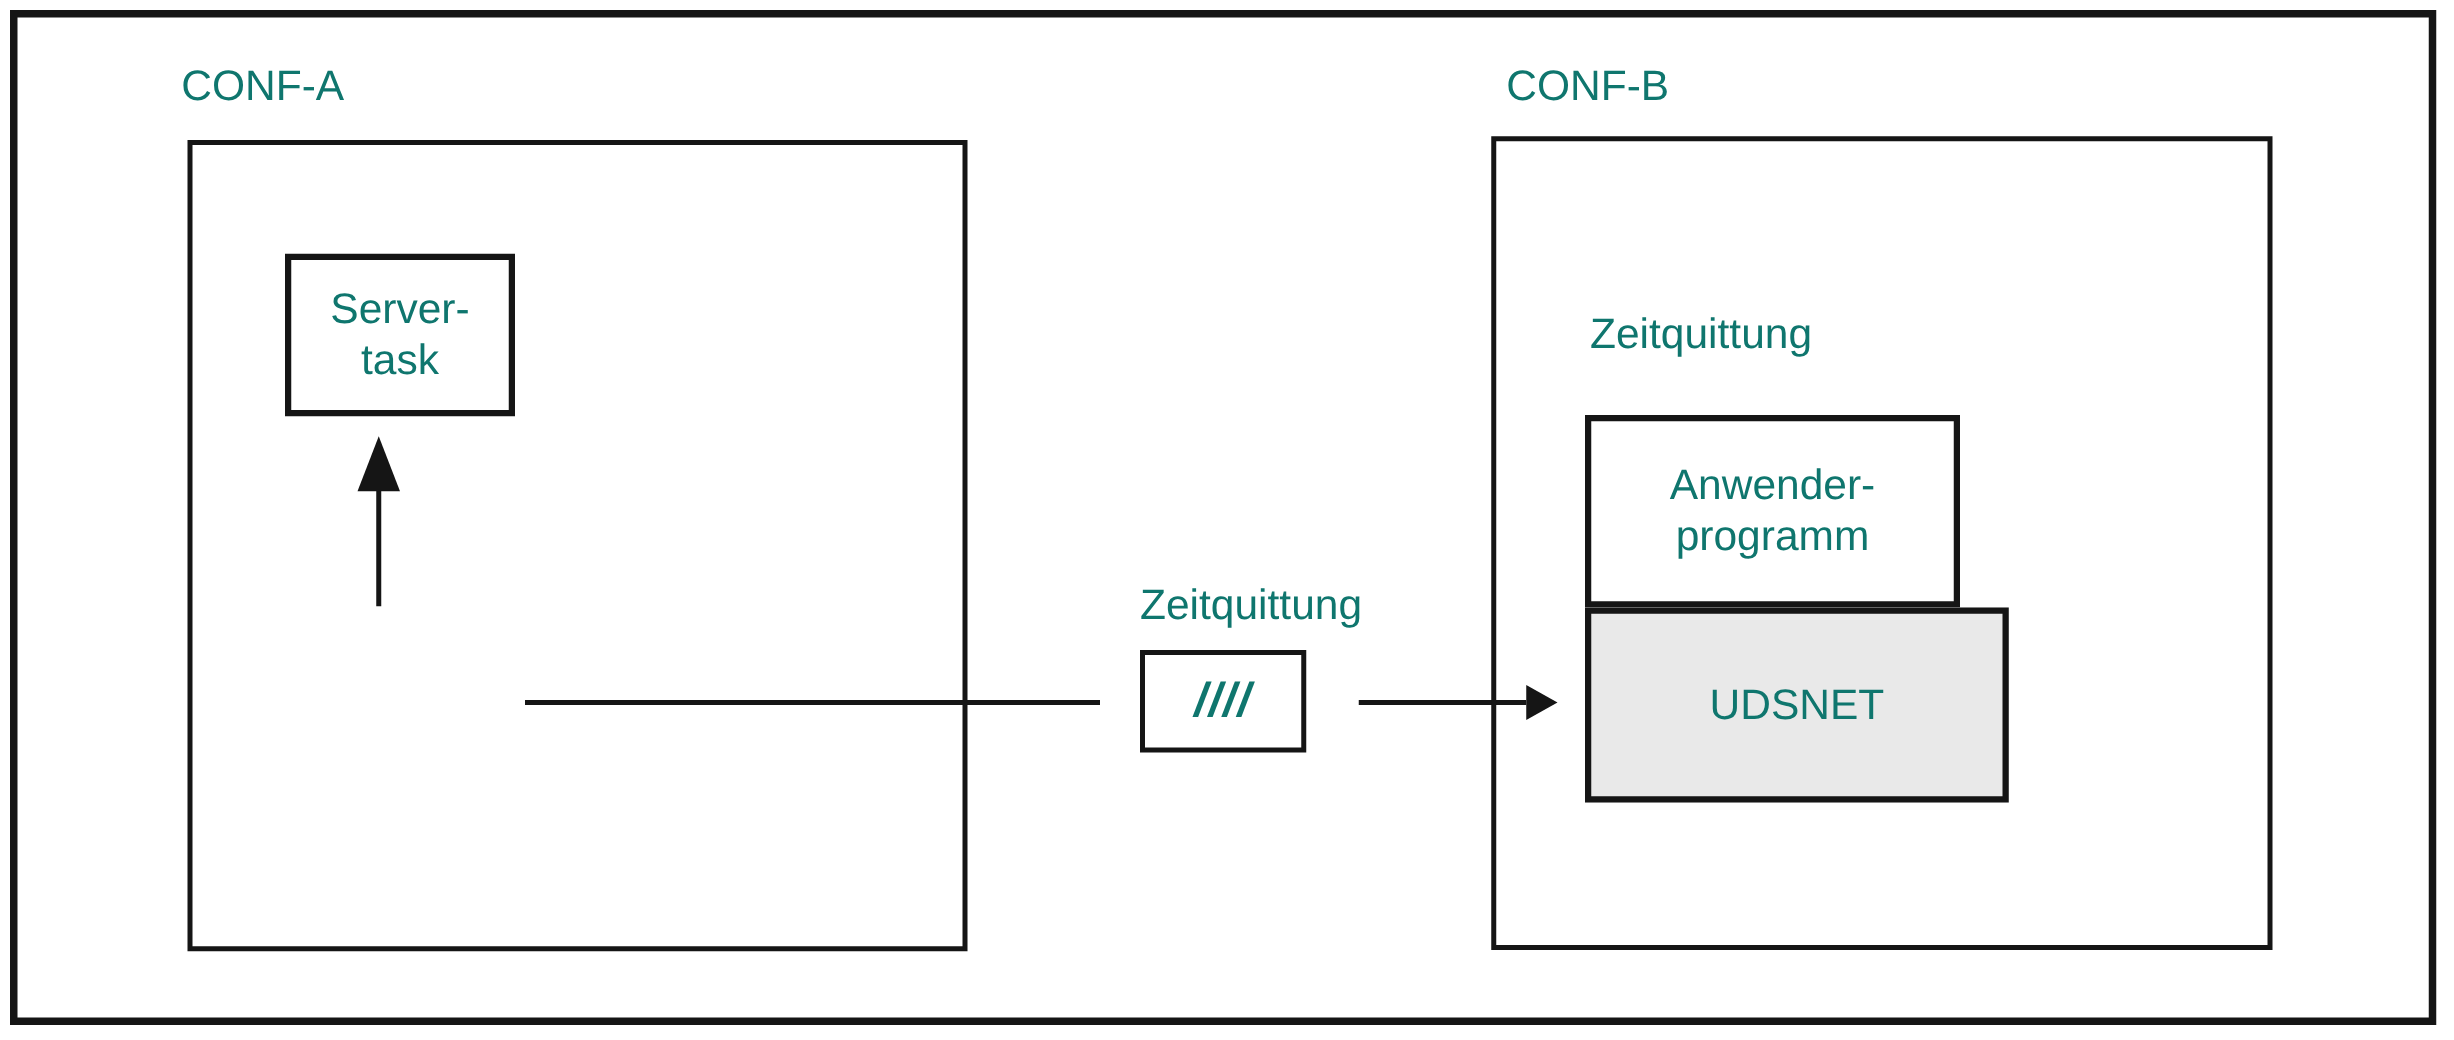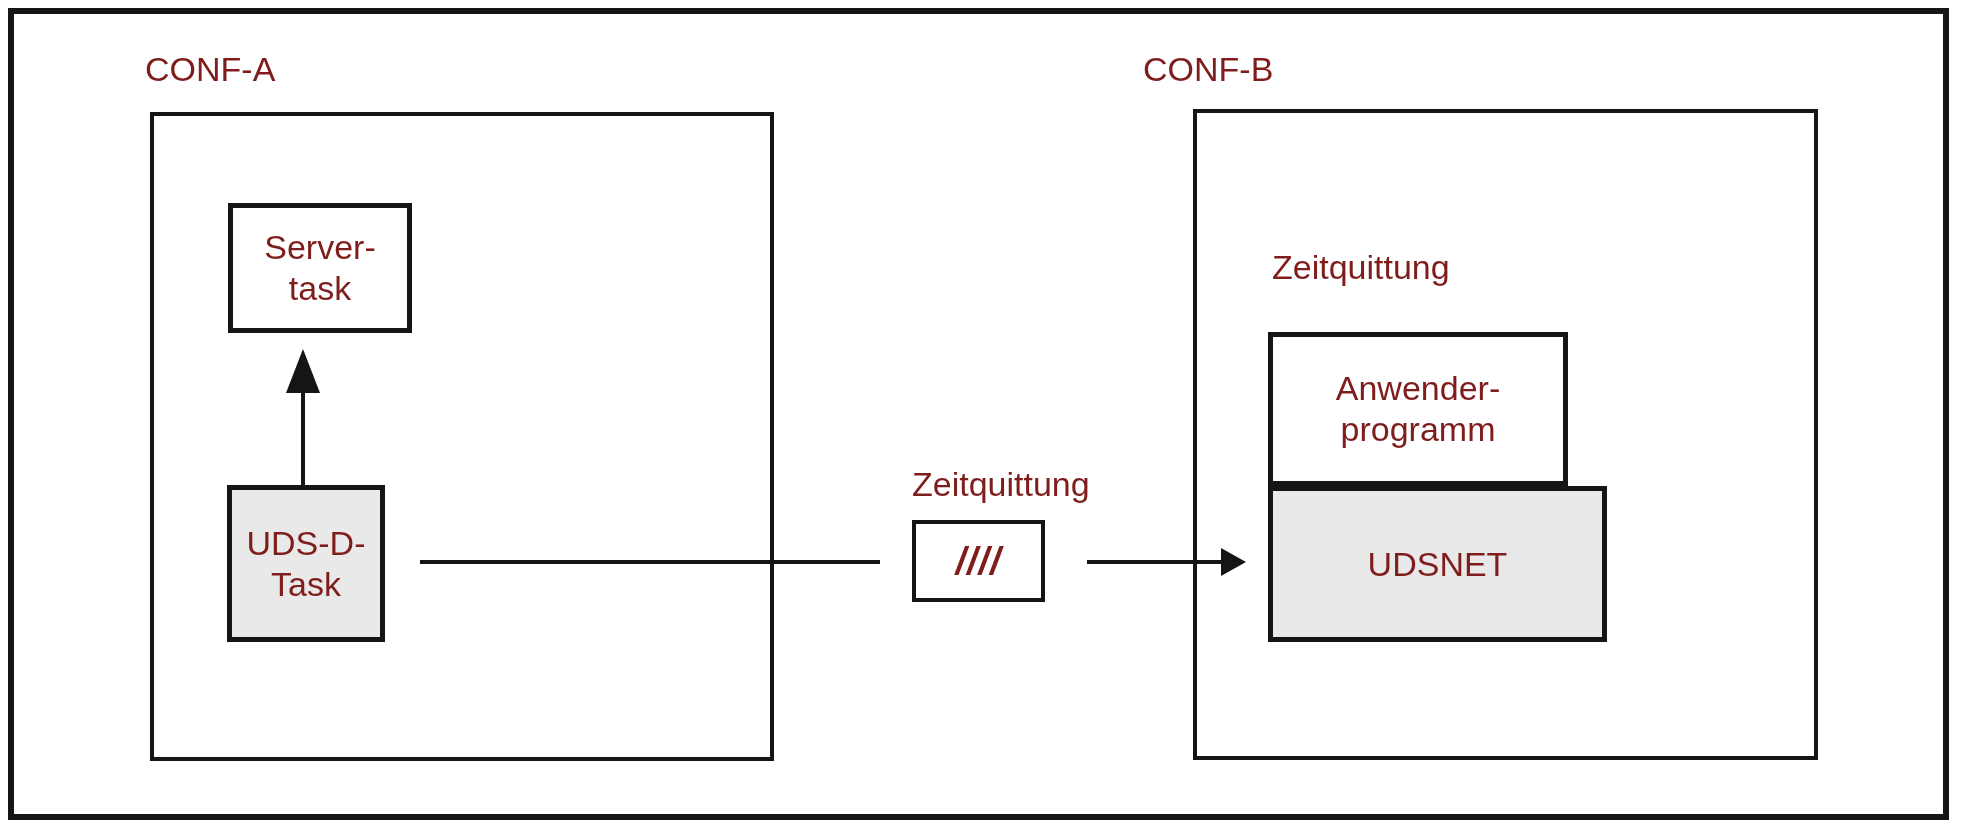--- a/index.html
+++ b/index.html
@@ -3,21 +3,21 @@
 <meta charset="utf-8">
 <style>
   html, body {
     margin: 0; padding: 0; background: #ffffff;
   }
   #canvas {
     position: relative;
     width: 1963px; height: 832px;
     background: #ffffff;
     font-family: "Liberation Sans", sans-serif;
-    color: #7f1d1d;
+    color: #0f766e;
     overflow: hidden;
   }
   .outer-border {
     position: absolute;
     left: 8px; top: 8px; width: 1941px; height: 812px;
     border: 6px solid #151515;
     box-sizing: border-box;
   }
   .frame {
     position: absolute;
@@ -75,44 +75,40 @@
 
   <div class="label" style="left:145px; top:51px;">CONF-A</div>
 
   <div class="frame" style="left:150px; top:112px; width:624px; height:649px;"></div>
 
   <div class="node fill-white" style="left:228px; top:203px; width:184px; height:130px;">
     <span>Server-</span>
     <span>task</span>
   </div>
 
-  <div class="node fill-gray" style="left:227px; top:485px; width:158px; height:157px;">
-    <span>UDS-D-</span>
-    <span>Task</span>
-  </div>
 
   <div>
     <div class="vline" style="left:301px; top:392px; height:93px;"></div>
     <div class="arrowhead-up" style="left:286px; top:349px;"></div>
   </div>
 
   <div class="hline" style="left:420px; top:560px; width:460px;"></div>
 
   <div class="label" style="left:880px; top:466px;margin-left:32px;">Zeitquittung</div>
 
   <div class="node fill-white" style="left:912px; top:520px; width:133px; height:82px; border-width:4px;">
     <span class="slashes">////</span>
   </div>
 
   <div>
     <div class="hline" style="left:1087px; top:560px; width:134px;"></div>
     <div class="arrowhead-right" style="left:1221px; top:548px;"></div>
   </div>
 
-  <div class="label" style="left:1143px; top:51px;">CONF-B</div>
+  <div class="label" style="left:1205px; top:51px;">CONF-B</div>
 
   <div class="frame" style="left:1193px; top:109px; width:625px; height:651px;"></div>
 
   <div class="label" style="left:1272px; top:249px;">Zeitquittung</div>
 
   <div class="node fill-white" style="left:1268px; top:332px; width:300px; height:154px;">
     <span>Anwender-</span>
     <span>programm</span>
   </div>
 

